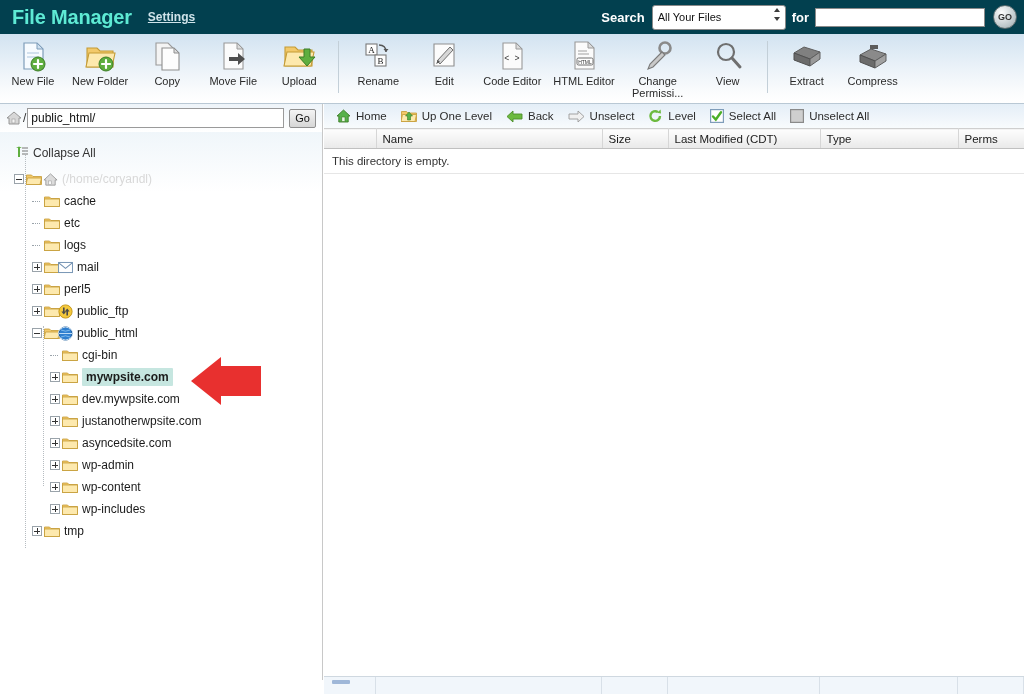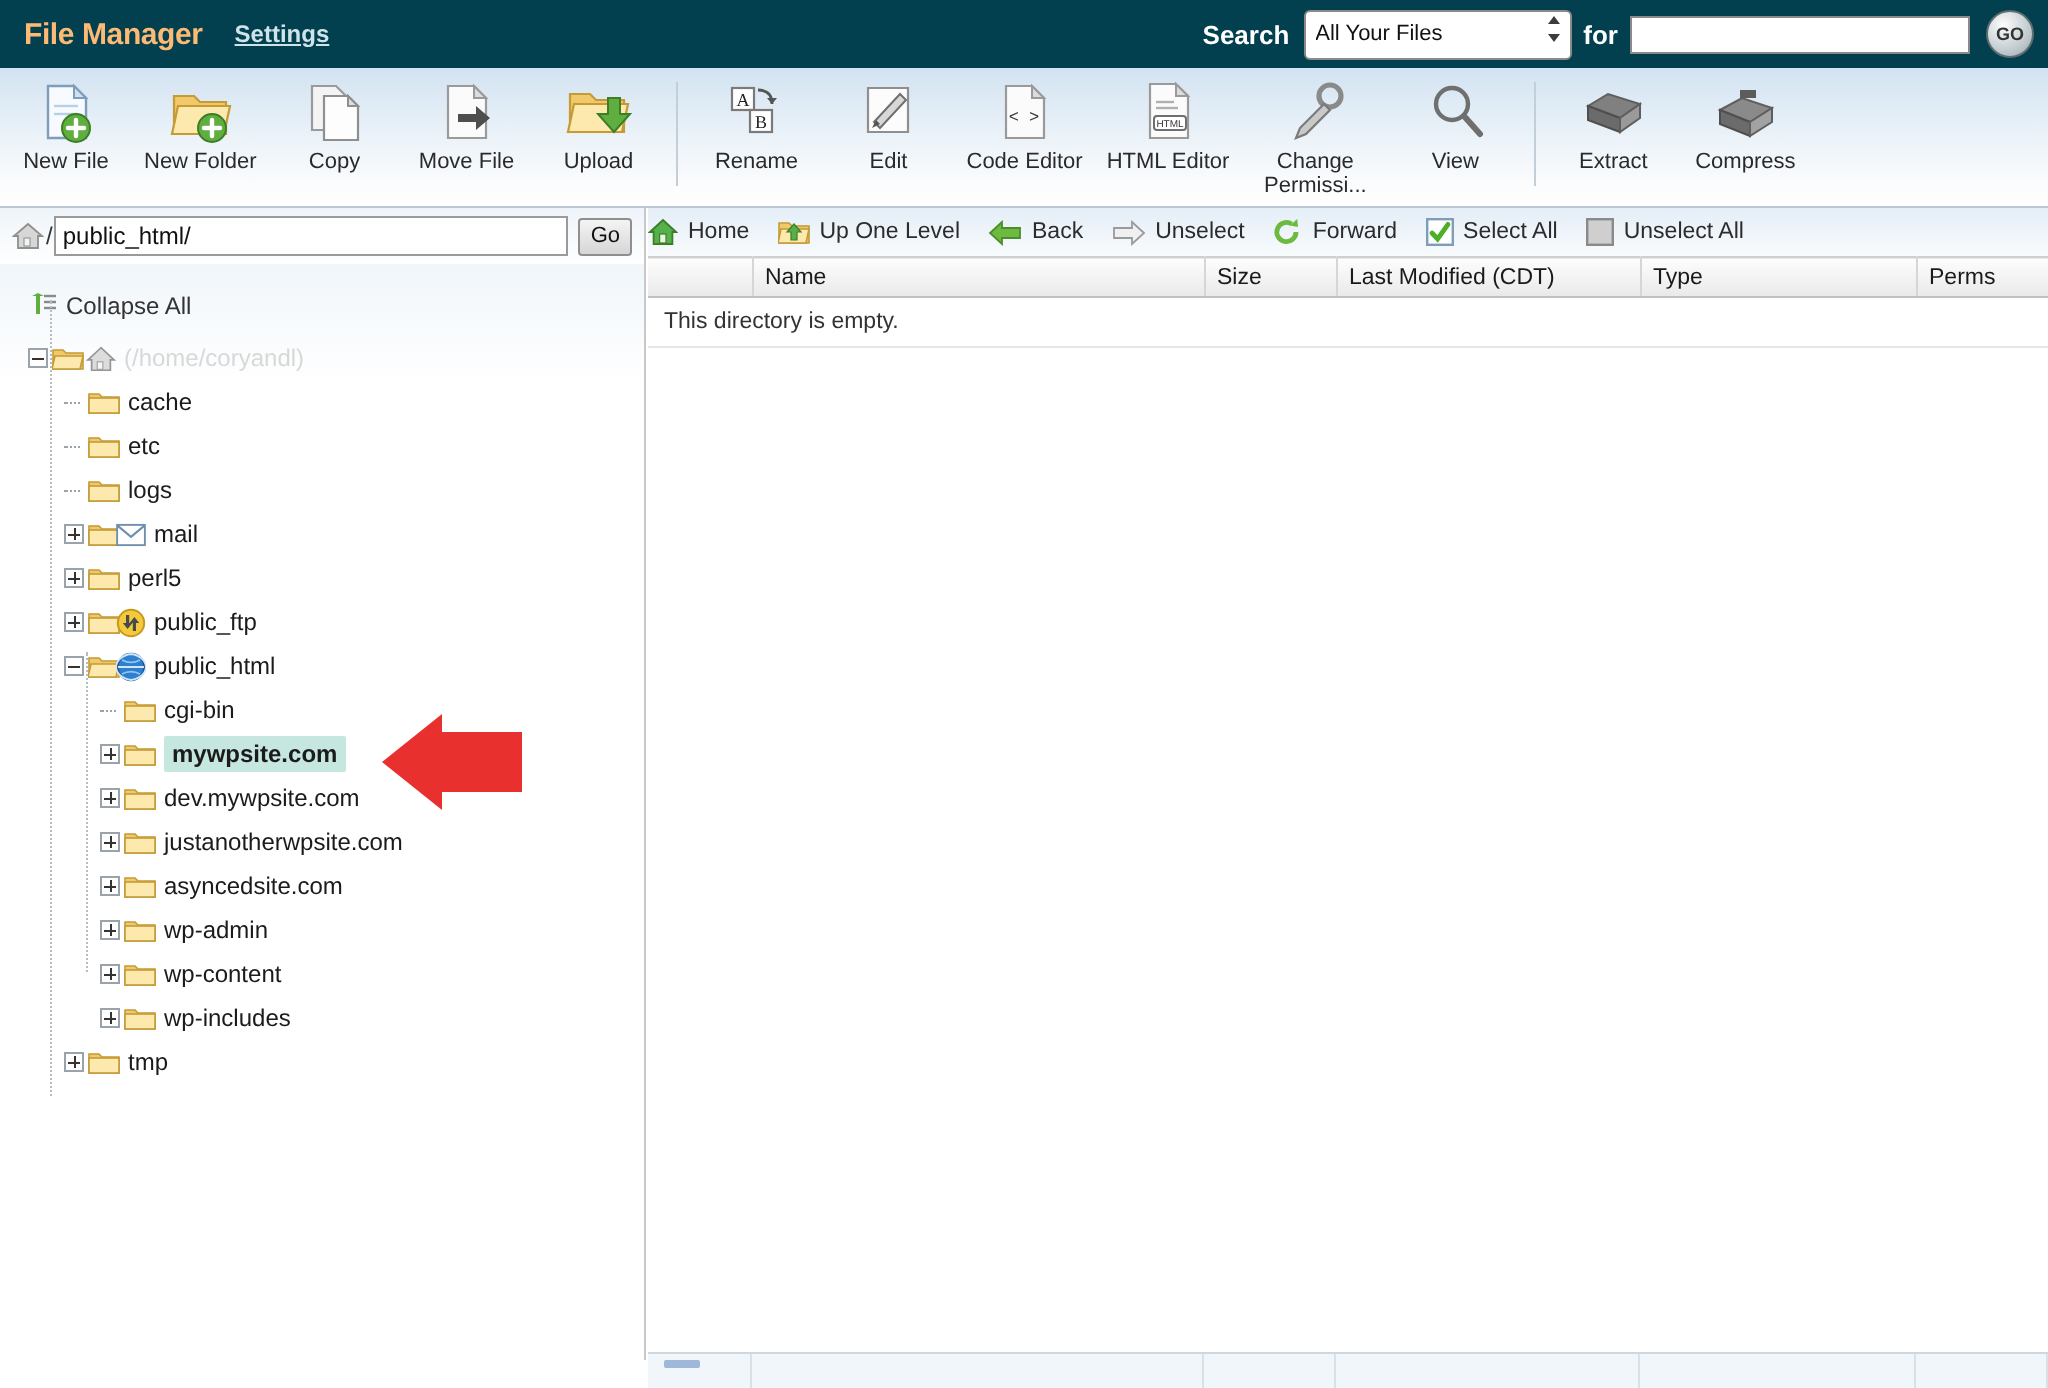--- a/index.html
+++ b/index.html
@@ -20,23 +20,23 @@
   
   #topbar {
     position: absolute;
     left: 0; top: 0;
     width: 1024px; height: 34px;
     background: #02404f;
     display: flex;
     align-items: center;
   }
   #app-title {
-    font-size: 15px;
+    font-size: 20px;
     font-weight: bold;
-    color: #fdba74;
+    color: #5eead4;
     margin-left: 12px;
     letter-spacing: -0.2px;
   }
   #settings-link {
     font-size: 12px;
     color: #cfe3ea;
     margin-left: 16px;
     text-decoration: underline;
     cursor: pointer;
     font-weight: bold;
@@ -278,21 +278,21 @@
     position: absolute;
     left: 324px; top: 104px;
     width: 700px; height: 590px;
     background: #ffffff;
   }
   #rp-toolbar {
     height: 24px;
     background: linear-gradient(to bottom, #e4eef7, #f8fbfd);
     display: flex;
     align-items: center;
-    padding-left: 0;
+    padding-left: 12px;
     box-sizing: border-box;
   }
   .rpitem {
     display: flex;
     align-items: center;
     margin-right: 14px;
     cursor: pointer;
   }
   .rpitem .rplabel {
     font-size: 11.5px;
@@ -756,21 +756,21 @@
         <path d="M10 1 L16 6.5 L10 12 v-3 H1 v-5 h9 z" fill="#f0f0f0" stroke="#9a9a9a" stroke-width="0.9"></path>
       </svg>
       <span class="rplabel">Unselect</span>
     </div>
 
     <div class="rpitem">
       <svg width="15" height="14" viewBox="0 0 15 14">
         <path d="M12 7 a4.8 4.8 0 1 1 -2.2 -4" fill="none" stroke="#6cba3f" stroke-width="2.4"></path>
         <path d="M12.6 0.5 l0.4 4 l-4 -0.8 z" fill="#6cba3f"></path>
       </svg>
-      <span class="rplabel">Forward</span>
+      <span class="rplabel">Level</span>
     </div>
 
     <div class="rpitem">
       <svg width="14" height="14" viewBox="0 0 14 14">
         <rect x="0.6" y="0.6" width="12.8" height="12.8" fill="#fff" stroke="#7f9dba" stroke-width="1.2"></rect>
         <path d="M3 7.5 L5.8 10.5 L11 3.2" fill="none" stroke="#4caf28" stroke-width="2.4" stroke-linecap="round"></path>
       </svg>
       <span class="rplabel">Select All</span>
     </div>
 

